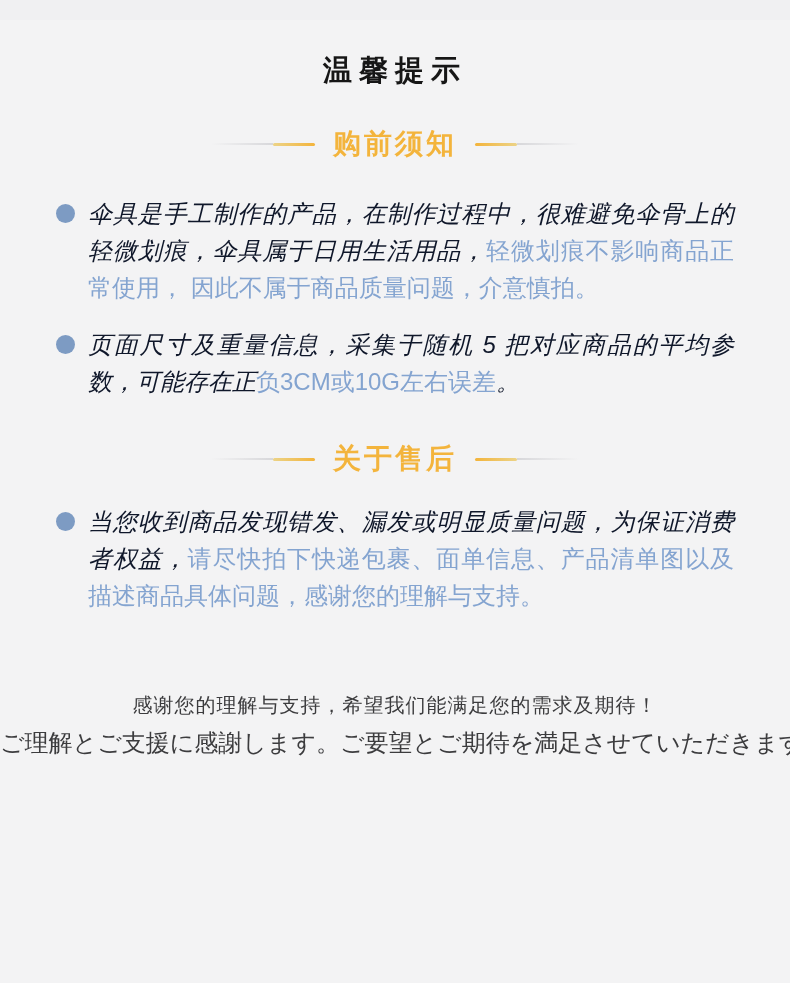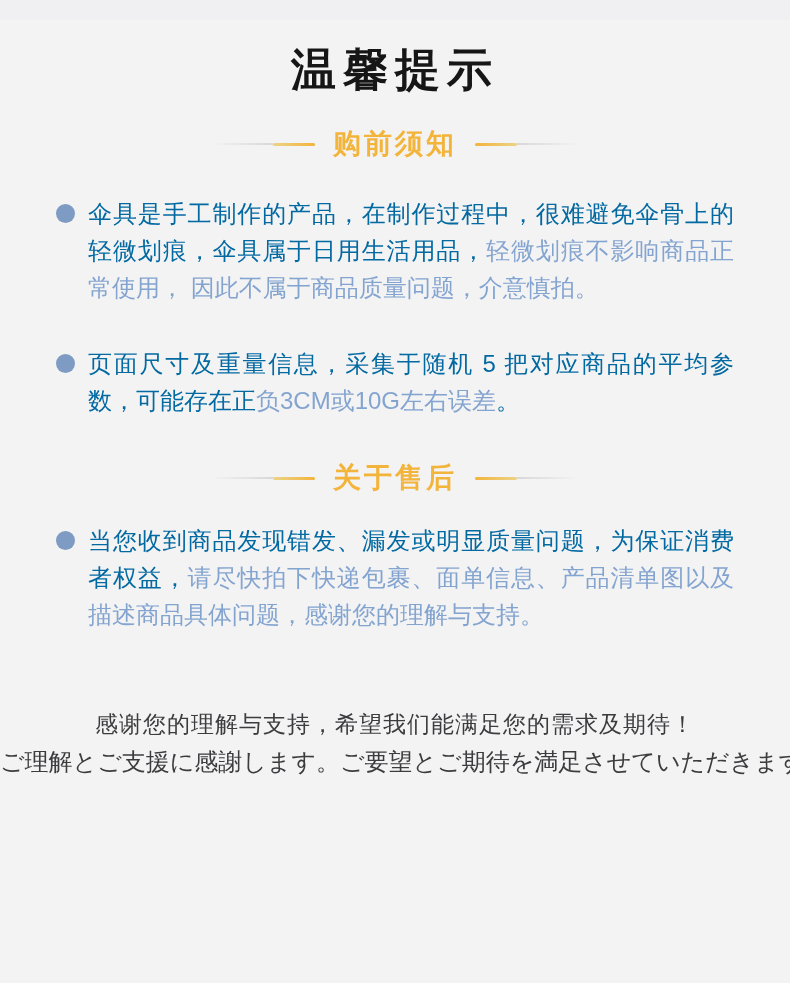--- a/index.html
+++ b/index.html
@@ -15,21 +15,21 @@
     background: #f3f3f4;
     overflow: hidden;
   }
   .top-strip {
     height: 20px;
     background: #f0f0f2;
   }
   .page-title {
     margin-top: 25px;
     text-align: center;
-    font-size: 45px;
+    font-size: 29px;
     line-height: 50px;
     font-weight: 600;
     letter-spacing: 7px;
     color: #161616;
   }
   .section-header {
     margin-top: 34px;
     height: 30px;
     display: flex;
     align-items: center;
@@ -58,48 +58,48 @@
   }
   .deco.right .line-gold {
     background: linear-gradient(90deg, #f3b43c, #ecd387);
   }
   .notice-list { padding: 0 56px; }
   .notice-item {
     display: flex;
     align-items: flex-start;
   }
   .notice-item.first { margin-top: 36px; }
-  .notice-item.gap-30 { margin-top: 39px; justify-content: center; }
+  .notice-item.gap-30 { margin-top: 20px; justify-content: center; }
   .notice-item.gap-35 { margin-top: 35px; }
   .notice-item.gap-29 { margin-top: 29px; }
   .bullet-dot {
     flex: none;
     width: 19px; height: 19px;
     border-radius: 50%;
     background: #7d9bc3;
     margin-top: 9px;
     margin-right: 13px;
   }
   .item-text {
     flex: 1;
     font-size: 24px;
     line-height: 37px;
     text-align: justify;
     text-justify: inter-ideograph;
     color: #3d3d40;
   }
-  .seg-dark { color: #0369a1; }
+  .seg-dark { color: #0f172a; font-style: italic; }
   .seg-blue { color: #84a4d0; }
   .footer {
     margin-top: 72px;
     text-align: center;
     color: #3c3c3e;
   }
   .footer-line-zh {
-    font-size: 23px;
+    font-size: 20px;
     line-height: 38px;
     letter-spacing: 1px;
   }
   .footer-line-ja {
     font-size: 24px;
     line-height: 38px;
     white-space: nowrap;
   }
 </style>
 </head>

